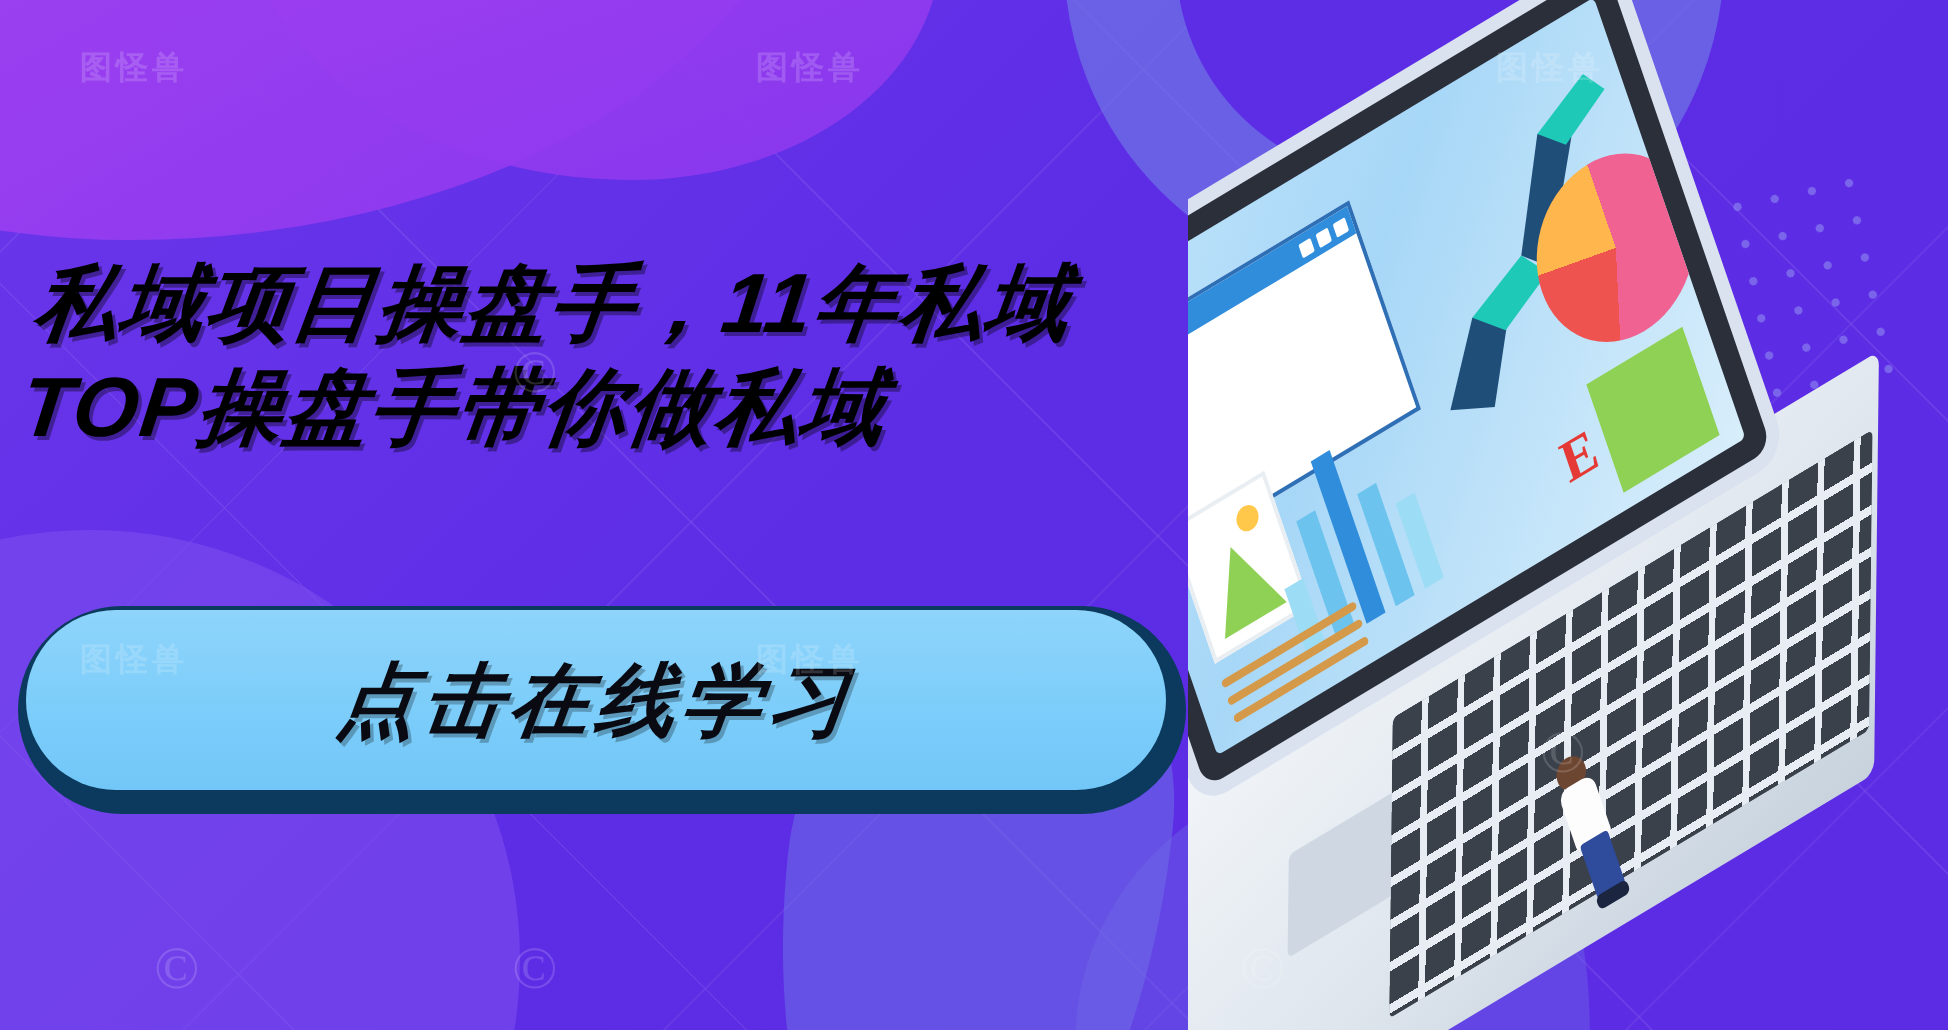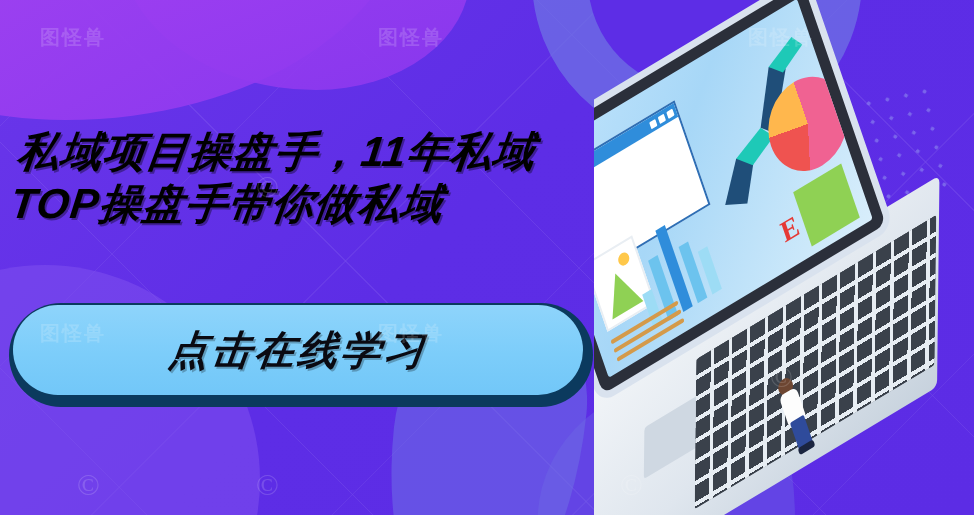--- a/index.html
+++ b/index.html
@@ -308,21 +308,21 @@
   .arrow-blue {
     position: absolute;
     left: 10px; top: 388px;
     width: 170px; height: 120px;
   }
 
   
   .wm {
     position: absolute;
     color: rgba(255,255,255,.17);
-    font-size: 20px;
+    font-size: 16px;
     letter-spacing: 2px;
     font-weight: 700;
     pointer-events: none;
   }
   .wm-c {
     position: absolute;
     color: rgba(255,255,255,.16);
     font-size: 30px;
     pointer-events: none;
     font-family: "Liberation Serif", serif;

